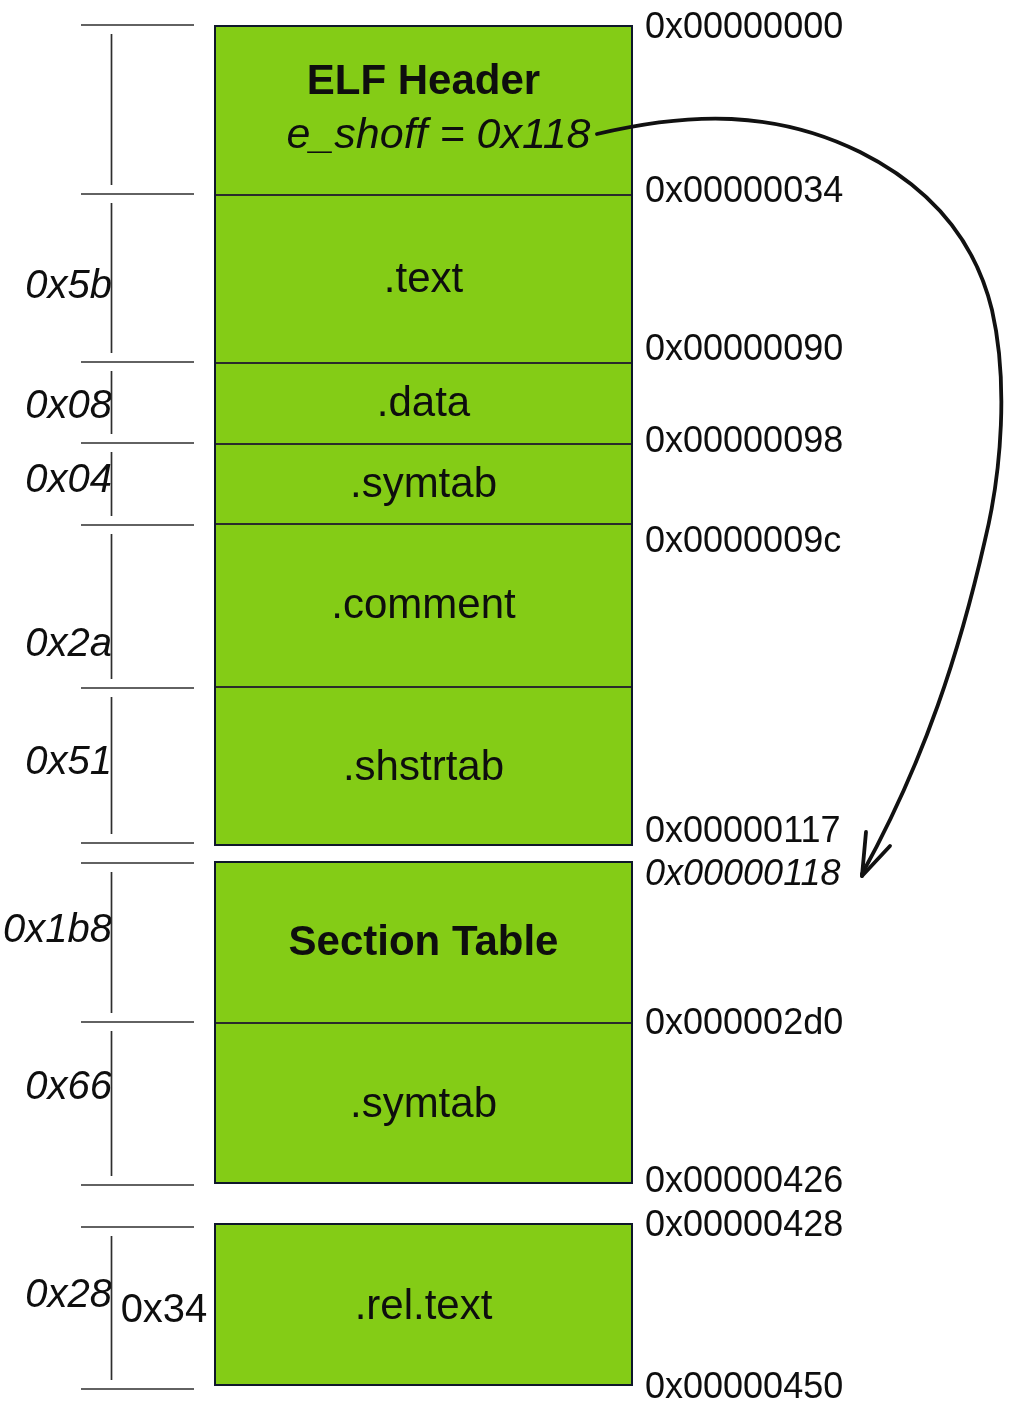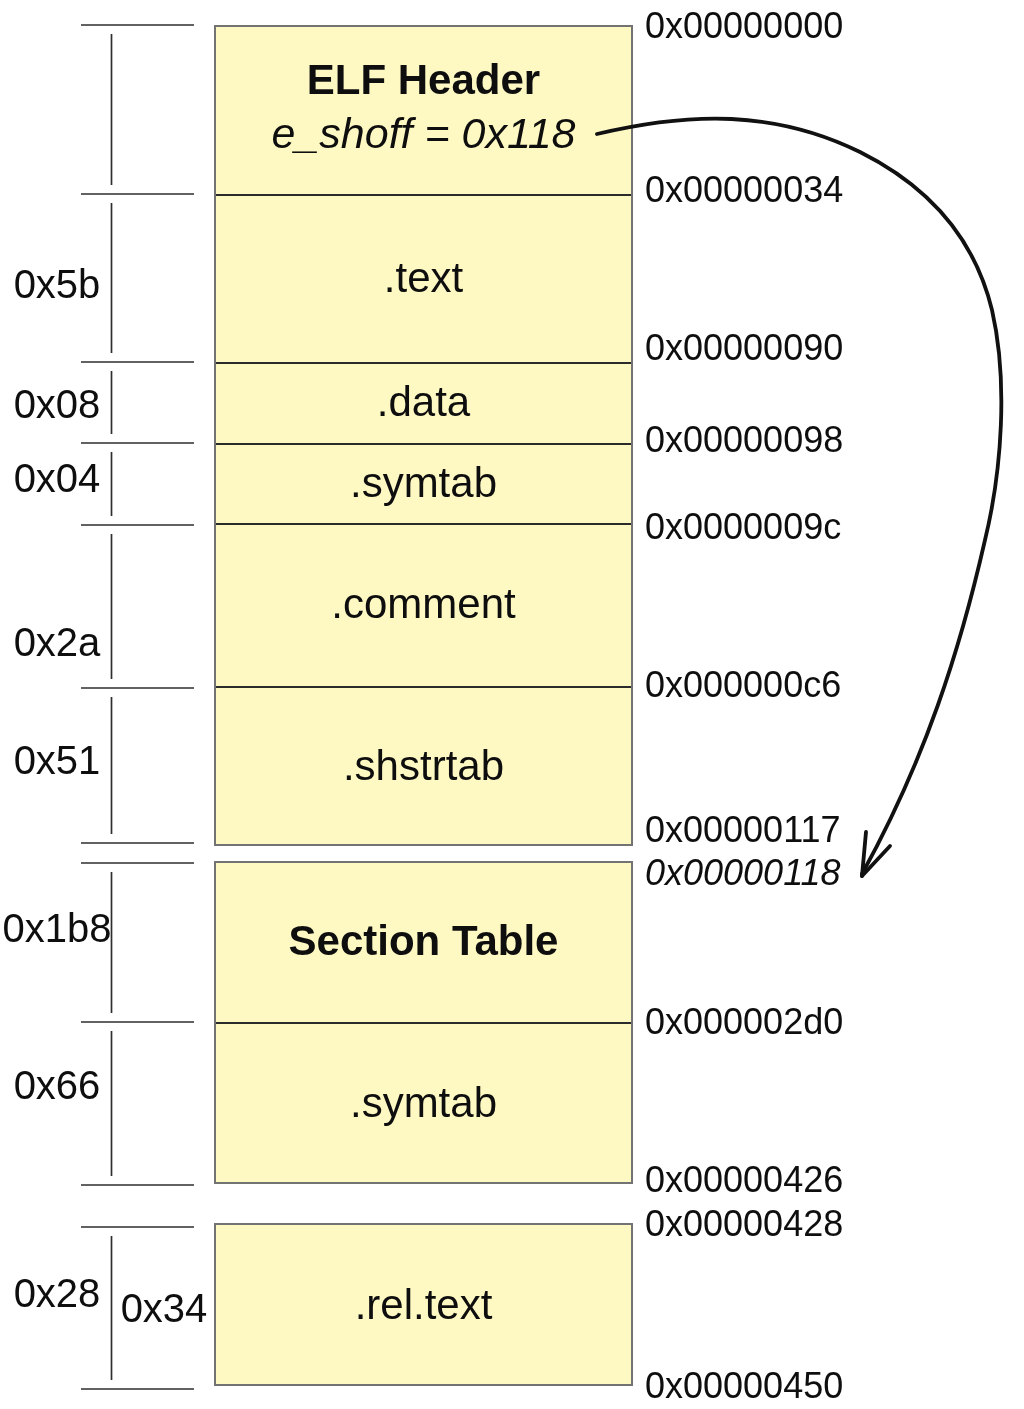--- a/index.html
+++ b/index.html
@@ -2,58 +2,58 @@
 <html><head>
 <meta charset="utf-8">
 <style>
   html,body{margin:0;padding:0;background:#ffffff;}
   .canvas{
     position:relative;width:1024px;height:1409px;background:#ffffff;
     font-family:"Liberation Sans",sans-serif;color:#0e0e0e;overflow:hidden;
   }
   .overlay{position:absolute;left:0;top:0;pointer-events:none;z-index:3;}
   .boxgroup{
-    position:absolute;left:214px;width:419px;background:#fef9c3;
-    border:2px solid #737373;box-sizing:border-box;z-index:1;
+    position:absolute;left:214px;width:419px;background:#84cc16;
+    border:2px solid #0f172a;box-sizing:border-box;z-index:1;
   }
   .g1{top:25px;height:821px;}
   .g2{top:861px;height:323px;}
   .g3{top:1223px;height:163px;}
   .divider{position:absolute;left:0;right:0;height:2px;background:#2b2b2b;}
   .seclabel{
     position:absolute;left:0;width:100%;text-align:center;
     font-size:42px;line-height:1;transform:translateY(-50%);white-space:nowrap;
   }
   .bold{font-weight:bold;}
-  .italic{font-style:italic;}
+  .italic{font-style:italic;margin-left:15px;}
   .hdr-title{top:53px;font-size:42px;}
   .hdr-sub{top:106px;font-size:43px;}
   .addr{
     position:absolute;left:645px;font-size:36px;line-height:1;
     transform:translateY(-50%);white-space:nowrap;z-index:2;
   }
   .size{
-    position:absolute;left:2px;width:110px;text-align:center;font-size:40px;
-    line-height:1;transform:translateY(-50%);white-space:nowrap;z-index:2;
+    position:absolute;left:2px;width:110px;text-align:right;font-size:40px;
+    line-height:1;transform:translateY(-50%);white-space:nowrap;z-index:2;font-style:italic;
   }
   .offset34{
     position:absolute;left:118px;width:92px;text-align:center;font-size:40px;
     line-height:1;transform:translateY(-50%);white-space:nowrap;z-index:2;
   }
   
   .l-text{top:251px;} .l-data{top:375px;} .l-rodata{top:456px;}
   .l-comment{top:577px;} .l-shstrtab{top:739px;}
   .l-sectiontable{top:78px;font-size:42px;} .l-symtab{top:240px;} .l-reltext{top:80px;}
   
   .d1{top:167px;} .d2{top:335px;} .d3{top:416px;} .d4{top:496px;} .d5{top:659px;}
   
   .d6{top:159px;}
   
   .a0{top:26px;} .a1{top:190px;} .a2{top:348px;} .a3{top:440px;}
-  .a4{top:527px;text-align:center;} .a5{top:685px;} .a6{top:830px;} .a7{top:873px;font-style:italic;}
+  .a4{top:540px;text-align:center;} .a5{top:685px;} .a6{top:830px;} .a7{top:873px;font-style:italic;}
   .a8{top:1022px;} .a9{top:1180px;} .a10{top:1224px;} .a11{top:1386px;}
   
   .s0{top:284px;} .s1{top:404px;} .s2{top:478px;} .s3{top:598px;margin-top:44px;}
   .s4{top:760px;} .s5{top:928px;} .s6{top:1085px;} .s7{top:1293px;}
   .o34{top:1308px;}
 </style>
 </head>
 <body>
 
 <div class="canvas">
@@ -81,21 +81,20 @@
 
   <div class="boxgroup g3">
     <div class="seclabel l-reltext">.rel.text</div>
   </div>
 
   <div class="addr a0">0x00000000</div>
   <div class="addr a1">0x00000034</div>
   <div class="addr a2">0x00000090</div>
   <div class="addr a3">0x00000098</div>
   <div class="addr a4">0x0000009c</div>
-  <div class="addr a5">0x000000c6</div>
   <div class="addr a6">0x00000117</div>
   <div class="addr a7">0x00000118</div>
   <div class="addr a8">0x000002d0</div>
   <div class="addr a9">0x00000426</div>
   <div class="addr a10">0x00000428</div>
   <div class="addr a11">0x00000450</div>
 
   <div class="size s0">0x5b</div>
   <div class="size s1">0x08</div>
   <div class="size s2">0x04</div>

